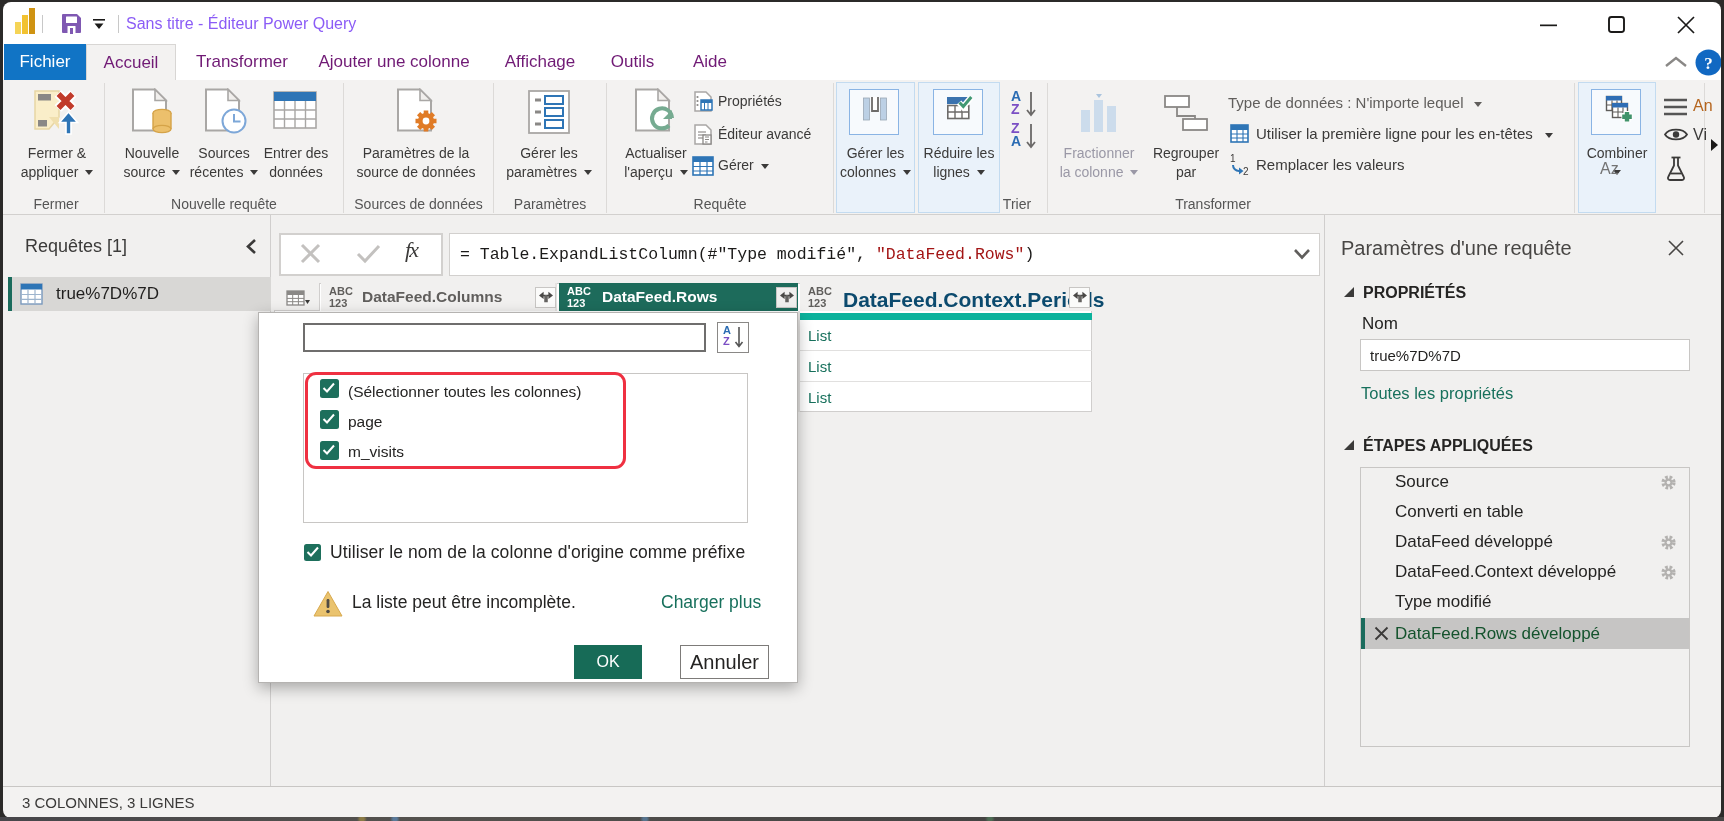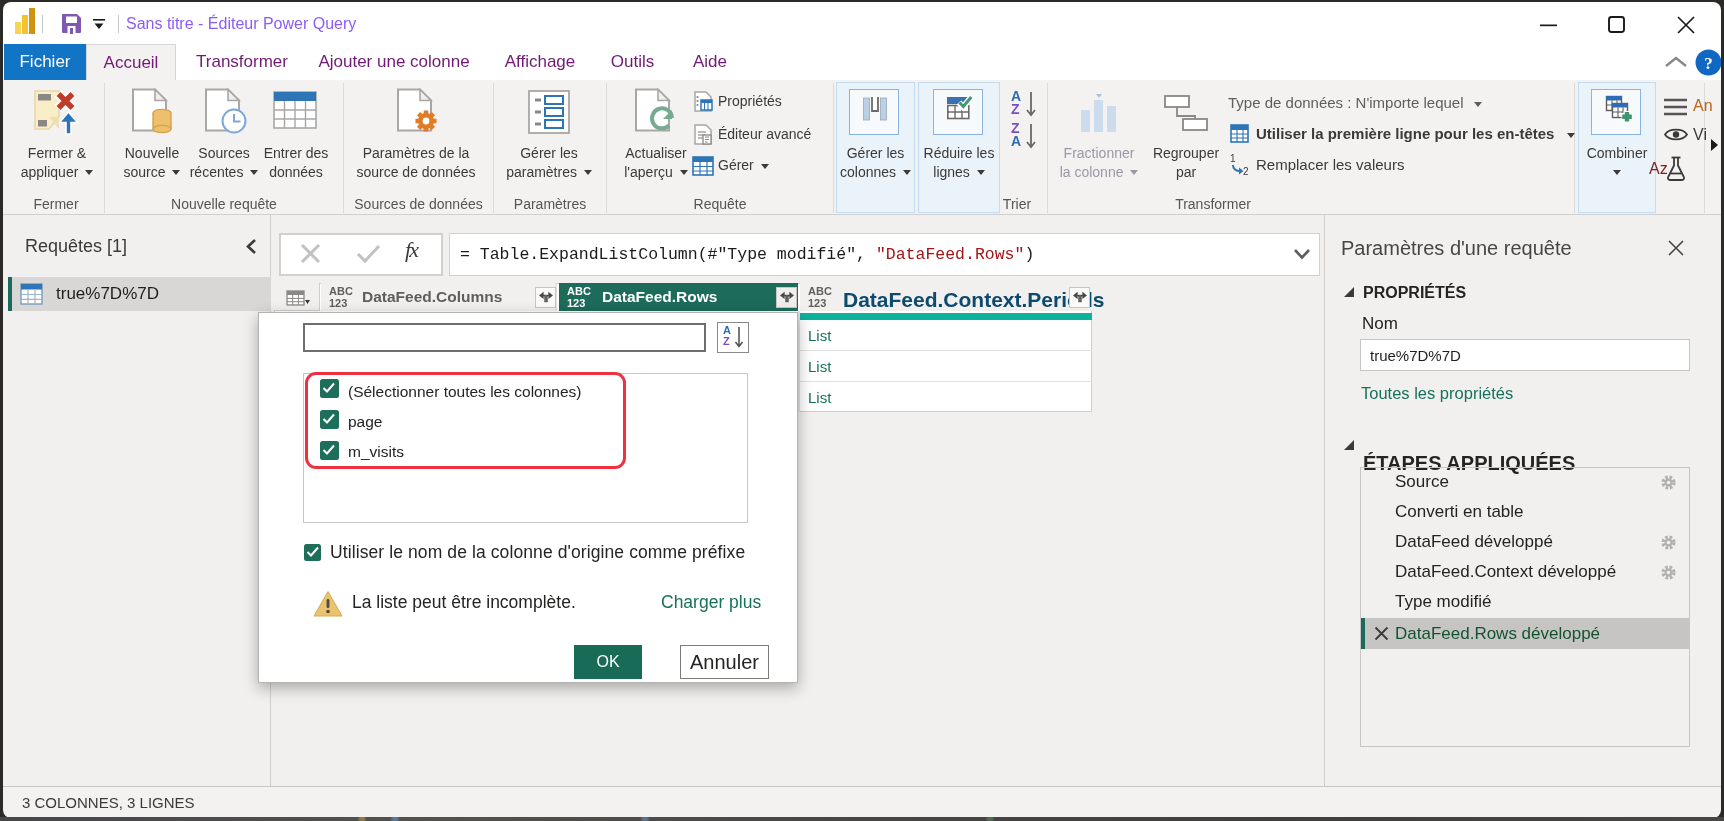--- a/index.html
+++ b/index.html
@@ -277,21 +277,21 @@
       <rect x="20" y="25" width="24" height="11" fill="#fff" stroke="#8a8886" stroke-width="1.8"></rect>
     </svg>
     <div class="abs rbtn-text" style="left:1139px; top:64px; width:88px;">Regrouper<br>par</div>
 
     <div class="abs" style="left:1225px; top:14px; font-size:15px; color:#605e5c;">Type de données : N'importe lequel <span class="caret" style="border-top-color:#605e5c; margin-left:6px;"></span></div>
     <svg class="abs" style="left:1227px; top:44px;" width="19" height="19" viewBox="0 0 19 19">
       <rect x="1" y="1" width="17" height="17" fill="#fff" stroke="#2e75b6" stroke-width="1.6"></rect>
       <rect x="1" y="1" width="17" height="5" fill="#2e75b6"></rect>
       <path d="M1 10 h17 M1 14 h17 M7 6 v12 M13 6 v12" stroke="#2e75b6" stroke-width="1.1"></path>
     </svg>
-    <div class="abs" style="left:1253px; top:45px; font-size:15px; color:#3b3a39;font-weight:bold;">Utiliser la première ligne pour les en-têtes <span class="caret" style="margin-left:8px;"></span></div>
+    <div class="abs" style="left:1253px; top:45px; font-size:15px; color:#3b3a39;">Utiliser la première ligne pour les en-têtes <span class="caret" style="margin-left:8px;"></span></div>
     <svg class="abs" style="left:1226px; top:73px;" width="24" height="24" viewBox="0 0 24 24">
       <text x="1" y="9" font-size="10" fill="#3b3a39" font-family="Liberation Sans">1</text>
       <text x="14" y="22" font-size="10" fill="#3b3a39" font-family="Liberation Sans">2</text>
       <path d="M4 12 a6 6 0 0 0 6 6 h1" fill="none" stroke="#2e75b6" stroke-width="2"></path>
       <path d="M10 14.5 l4.5 3.5 -4.5 3.5 z" fill="#2e75b6"></path>
     </svg>
     <div class="abs" style="left:1253px; top:76px; font-size:15px; color:#3b3a39;">Remplacer les valeurs</div>
 
     <div class="abs hl" style="left:1575px; top:2px; width:78px; height:131px;"></div>
     <div class="abs hl-in" style="left:1588px; top:9px; width:50px; height:46px;"></div>
@@ -314,21 +314,21 @@
     <svg class="abs" style="left:1661px; top:46px;" width="24" height="17" viewBox="0 0 24 17">
       <path d="M1 8.5 C 5 2, 19 2, 23 8.5 C 19 15, 5 15, 1 8.5 z" fill="none" stroke="#3b3a39" stroke-width="1.8"></path>
       <circle cx="12" cy="8.5" r="3.2" fill="#3b3a39"></circle>
     </svg>
     <div class="abs" style="left:1690px; top:46px; font-size:16px; color:#3b3a39; width:30px; overflow:hidden; white-space:nowrap;">Vi</div>
     <svg class="abs" style="left:1662px; top:76px;" width="22" height="26" viewBox="0 0 22 26">
       <path d="M6.5 1.5 h9" stroke="#3b3a39" stroke-width="1.8"></path>
       <path d="M9 1.5 v8 L3.2 21 a2 2 0 0 0 1.8 3 h12 a2 2 0 0 0 1.8 -3 L13 9.5 v-8" fill="none" stroke="#3b3a39" stroke-width="1.8"></path>
       <path d="M5.5 17.5 h11" stroke="#3b3a39" stroke-width="1.8"></path>
     </svg>
-    <div class="abs" style="left:1646px; top:80px; font-size:16px; color:#7f1d1d; width:30px; overflow:hidden; white-space:nowrap;">Az</div>
+    <div class="abs" style="left:1597px; top:80px; font-size:16px; color:#737373; width:30px; overflow:hidden; white-space:nowrap;">Az</div>
     <svg class="abs" style="left:1706px; top:58px;" width="10" height="14" viewBox="0 0 10 14">
         <path d="M2 1 l7 6 -7 6 z" fill="#1b1a19"></path>
       </svg>
   </div>
 
   <div class="abs" id="main">
     <div class="abs" id="leftpanel"></div>
     <div class="abs" id="rightpanel"></div>
 
     <div class="abs" style="left:22px; top:21px; font-size:18px; color:#3b3a39;">Requêtes [1]</div>
@@ -410,21 +410,21 @@
     <svg class="abs" style="left:1664px; top:24px;" width="18" height="18" viewBox="0 0 18 18">
         <path d="M2 2 L16 16 M16 2 L2 16" stroke="#484644" stroke-width="1.6"></path>
       </svg>
     <div class="abs" style="left:1341px; top:72px; width:10px; height:10px; background:#3b3a39; clip-path:polygon(100% 0, 100% 100%, 0 100%);"></div>
     <div class="abs" style="left:1360px; top:69px; font-size:16px; font-weight:bold; color:#252423;">PROPRIÉTÉS</div>
     <div class="abs" style="left:1359px; top:99px; font-size:17px; color:#252423;">Nom</div>
     <div class="abs" style="left:1357px; top:124px; width:330px; height:32px; background:#fff; border:1px solid #c8c6c4;"></div>
     <div class="abs" style="left:1367px; top:132px; font-size:15px; color:#201f1e;">true%7D%7D</div>
     <div class="abs teal" style="left:1358px; top:169px; font-size:16.5px;">Toutes les propriétés</div>
     <div class="abs" style="left:1341px; top:225px; width:10px; height:10px; background:#3b3a39; clip-path:polygon(100% 0, 100% 100%, 0 100%);"></div>
-    <div class="abs" style="left:1360px; top:222px; font-size:20px; font-weight:bold; color:#252423;margin-top:15px;">ÉTAPES APPLIQUÉES</div>
+    <div class="abs" style="left:1360px; top:222px; font-size:16px; font-weight:bold; color:#252423;">ÉTAPES APPLIQUÉES</div>
     <div class="abs" style="left:1357px; top:252px; width:330px; height:280px; border:1px solid #c8c6c4;"></div>
     <div class="abs" style="left:1392px; top:257px; font-size:17px; color:#252423;">Source</div>
     <div class="abs" style="left:1392px; top:287px; font-size:17px; color:#252423;">Converti en table</div>
     <div class="abs" style="left:1392px; top:317px; font-size:17px; color:#252423;">DataFeed développé</div>
     <div class="abs" style="left:1392px; top:347px; font-size:17px; color:#252423;">DataFeed.Context développé</div>
     <div class="abs" style="left:1392px; top:377px; font-size:17px; color:#252423;">Type modifié</div>
     <div class="abs" style="left:1358px; top:403px; width:328px; height:31px; background:#c6c5c4;"></div>
     <div class="abs" style="left:1358px; top:403px; width:4px; height:31px; background:#1a6b5c;"></div>
     <svg class="abs" style="left:1371px; top:411px;" width="15" height="15" viewBox="0 0 15 15">
         <path d="M1.5 1.5 L13.5 13.5 M13.5 1.5 L1.5 13.5" stroke="#3b3a39" stroke-width="1.8"></path>

